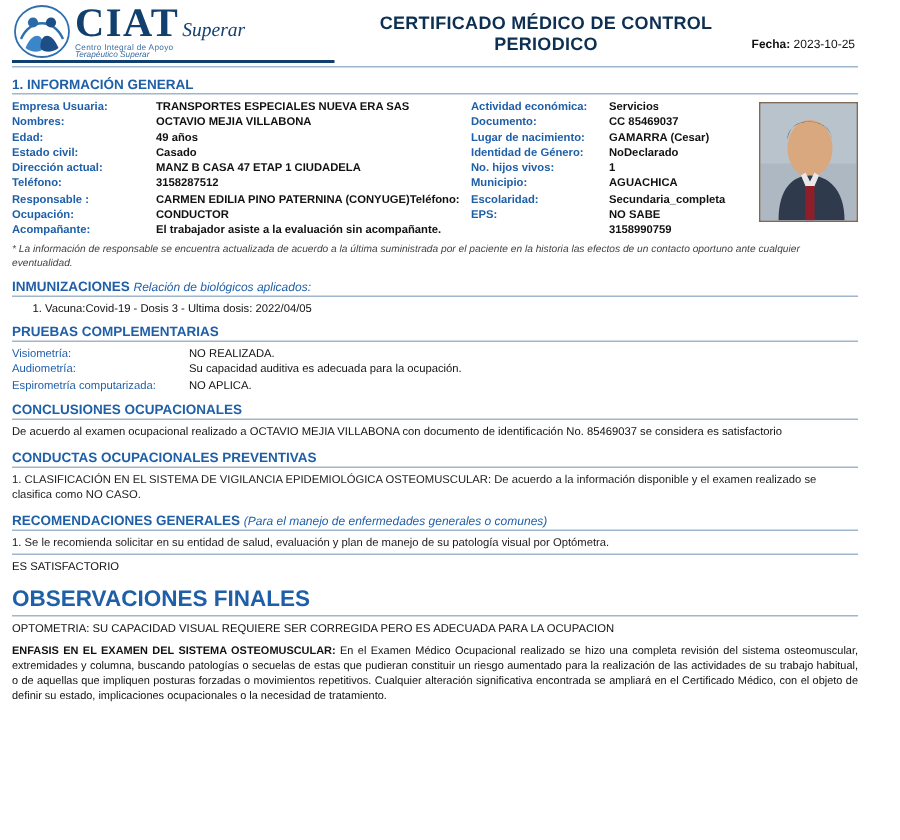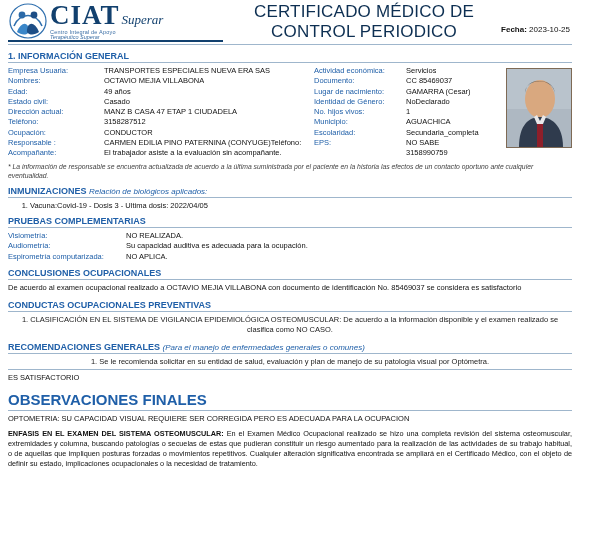--- a/index.html
+++ b/index.html
@@ -63,22 +63,22 @@
     margin-top: 1px;
   }
   .logo-sub2 {
     font-size: 5.5px;
     color: #3a6ea5;
     font-style: italic;
   }
   .header-title {
     flex: 1;
     text-align: center;
-    font-size: 17px;
-    font-weight: normal;
+    font-size: 12px;
+    font-weight: bold;
     color: #0d2f52;
     letter-spacing: .2px;
     padding-left: 4px;
   }
   .header-date {
     text-align: right;
     font-size: 8px;
     color: #111;
     padding-top: 14px;
     padding-right: 2px;
@@ -114,21 +114,21 @@
   
   .info-wrap {
     display: flex;
     align-items: flex-start;
   }
   .info-cols {
     display: flex;
     flex: 1;
     gap: 6px;
   }
-  .info-col { flex: 1; }
+  .info-col { flex: 1; font-weight: bold; }
   .info-col.left { flex: 0 0 300px; }
   .info-row {
     display: flex;
     font-size: 7.5px;
     line-height: 10.3px;
   }
   .info-row .k {
     color: #1f5fa8;
     flex: none;
     white-space: nowrap;
@@ -181,21 +181,21 @@
     margin: 3px 0 0 0;
   }
 
   .num-list {
     margin: 3px 0 0 0;
     padding-left: 0;
     list-style: none;
     font-size: 7.5px;
     line-height: 10.5px;
   }
-  .num-list li { margin-bottom: 2px; text-align: center; }
+  .num-list li { margin-bottom: 2px; }
 
   .obs-title {
     color: #1f5fa8;
     font-size: 15px;
     font-weight: bold;
     margin: 7px 0 2px 0;
   }
   .obs-line {
     font-size: 7.5px;
     color: #111;
@@ -267,26 +267,26 @@
           </div>
         <div class="info-row">
             <span class="k">Dirección actual:</span>
             <span class="v">MANZ B CASA 47 ETAP 1 CIUDADELA</span>
           </div>
         <div class="info-row">
             <span class="k">Teléfono:</span>
             <span class="v">3158287512</span>
           </div>
         <div class="info-row">
+            <span class="k">Responsable :</span>
+            <span class="v">CARMEN EDILIA PINO PATERNINA (CONYUGE)Teléfono:</span>
+          </div>
+        <div class="info-row">
             <span class="k">Ocupación:</span>
             <span class="v">CONDUCTOR</span>
-          </div>
-        <div class="info-row">
-            <span class="k">Responsable :</span>
-            <span class="v">CARMEN EDILIA PINO PATERNINA (CONYUGE)Teléfono:</span>
           </div>
         <div class="info-row">
             <span class="k">Acompañante:</span>
             <span class="v">El trabajador asiste a la evaluación sin acompañante.</span>
           </div>
       </div>
       <div class="info-col right">
         <div class="info-row">
             <span class="k">Actividad económica:</span>
             <span class="v">Servicios</span>

